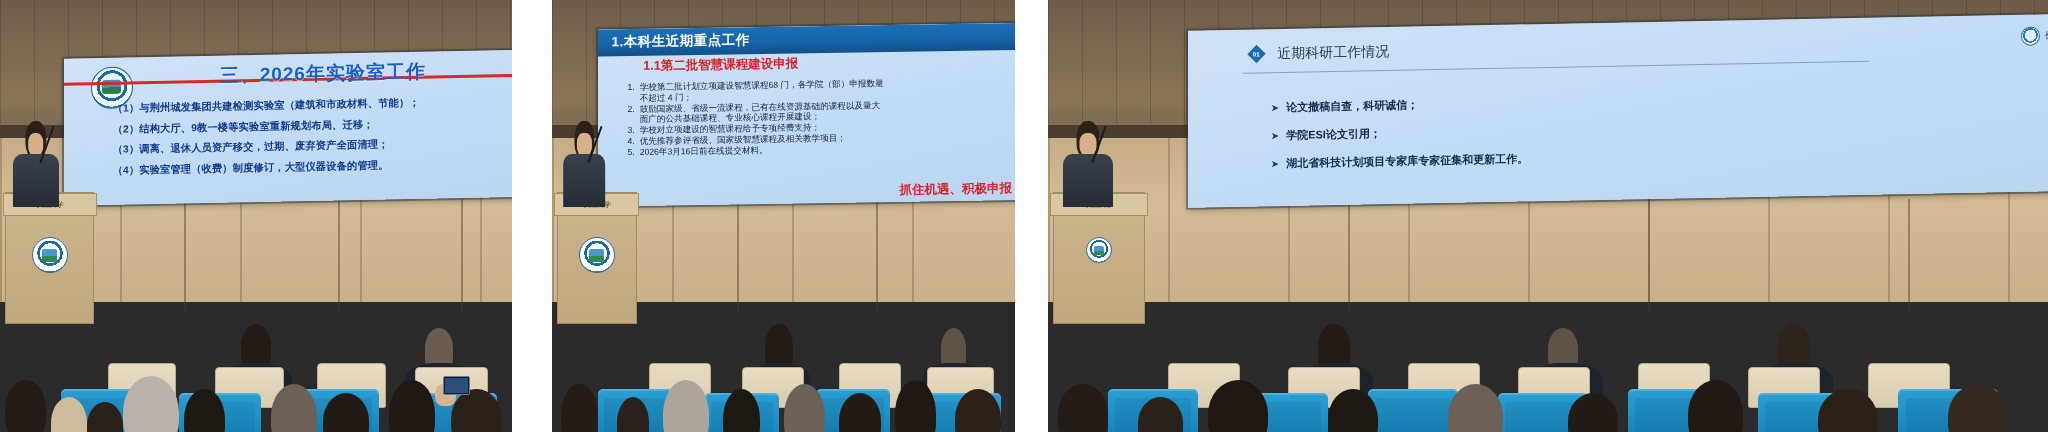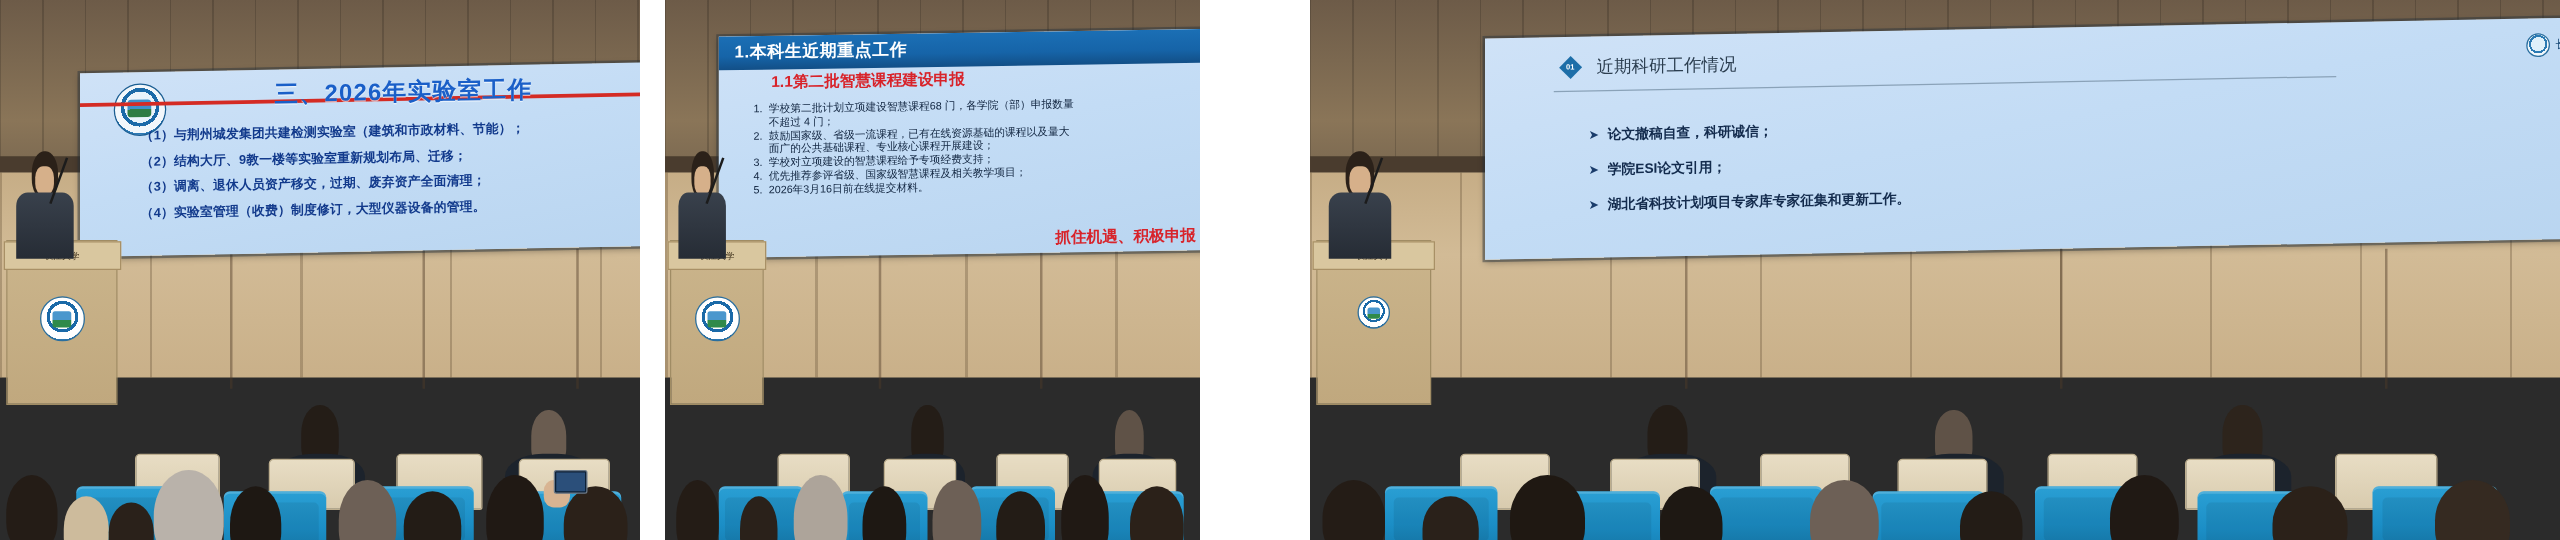--- a/index.html
+++ b/index.html
@@ -1,21 +1,21 @@
 <!DOCTYPE html>
 <html><head>
 <meta charset="utf-8">
 <style>
   html,body{margin:0;padding:0;background:#ffffff;}
   body{font-family:"Liberation Sans","DejaVu Sans",sans-serif;}
   #stage{position:relative;width:2048px;height:432px;background:#ffffff;overflow:hidden;}
 
   .panel{position:absolute;top:0;height:432px;overflow:hidden;background:#2b2b2b;}
   .panel.p1{left:0;width:512px;}
-  .panel.p2{left:532px;width:428px;}
+  .panel.p2{left:552px;width:463px;}
   .panel.p3{left:1048px;width:1000px;}
 
   
   .room{position:absolute;inset:0;}
   .wall-top{position:absolute;left:0;right:0;top:0;height:32%;
     background:linear-gradient(180deg,#6d5b48 0%,#7b6850 35%,#8a7558 70%,#7a6850 100%);}
   .wall-top:after{content:"";position:absolute;inset:0;
     background:repeating-linear-gradient(90deg,rgba(0,0,0,.16) 0 1px,rgba(255,255,255,0) 1px 34px);}
   .wall-band{position:absolute;left:0;right:0;top:29%;height:3%;background:#4a3c2e;}
   .wall-mid{position:absolute;left:0;right:0;top:32%;bottom:30%;

